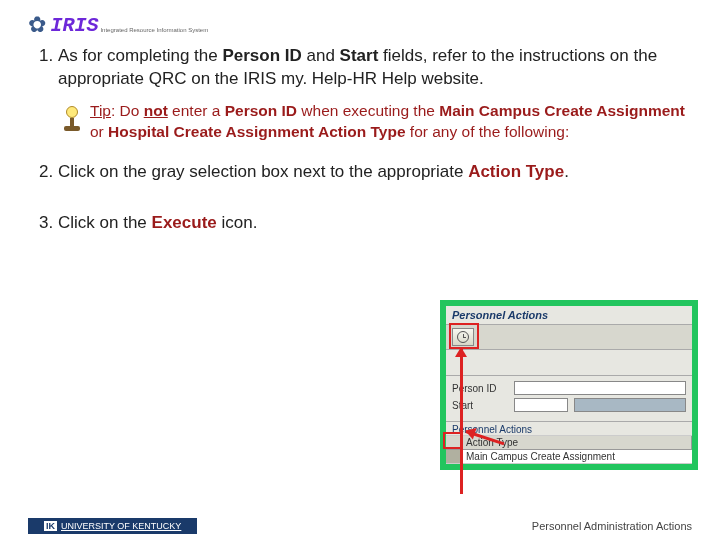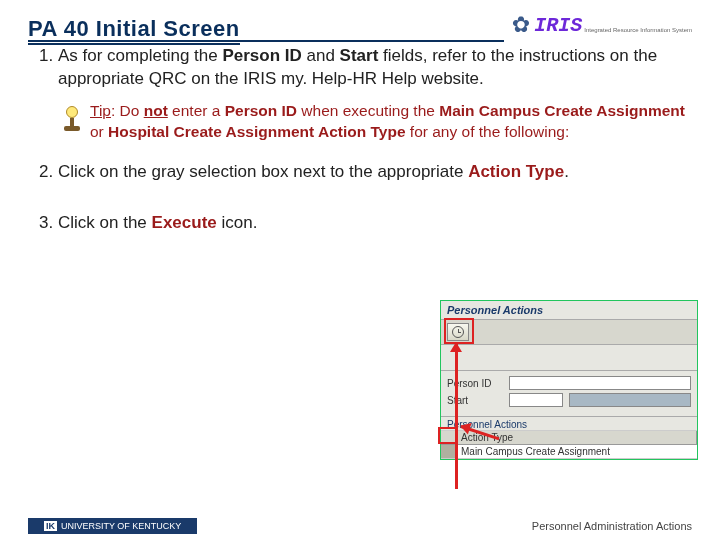--- a/index.html
+++ b/index.html
@@ -95,21 +95,21 @@
     color: #222;
   }
   ul.sub li { margin-bottom: 6px; }
 
   
   .screenshot {
     position: absolute;
     right: 22px;
     top: 300px;
     width: 258px;
-    border: 1px solid #22c55e;
+    border: 6px solid #22c55e;
     background: #e7e7e1;
     font-family: Arial, sans-serif;
     font-size: 10px;
   }
   .ss-title {
     background: #e7e7e1;
     color: #1a3a6a;
     font-style: italic;
     font-weight: bold;
     padding: 3px 6px;
@@ -215,44 +215,41 @@
   }
   .uk-badge {
     background:#1a3a6a;
     color:#fff;
     font-size:9px;
     padding:3px 16px;
     display:flex;
     align-items:flex-start;
     gap:4px;
     min-width: 160px;
+    text-decoration: underline;
   }
   .uk-ik {
     background:#fff;
     color:#1a3a6a;
     font-weight:bold;
     font-size:9px;
     padding:0 2px;
   }
   .footer-title {
     flex:1;
     text-align:right;
     font-size:11px;
     color:#444;
     margin-left: -80px;
   }
 </style>
 </head>
 <body>
 
 <div class="header">
-  <div class="title-wrap">
-    <span class="title">PA 40 Initial Screen</span>
-    <div class="title-underline"></div>
-  </div>
   <div class="iris-logo">
     <span class="iris-flower">✿</span>
     <span class="iris-text">IRIS</span>
     <span class="iris-sub">Integrated Resource
 Information System</span>
   </div>
 </div>
 
 <ol class="main">
   <li>

